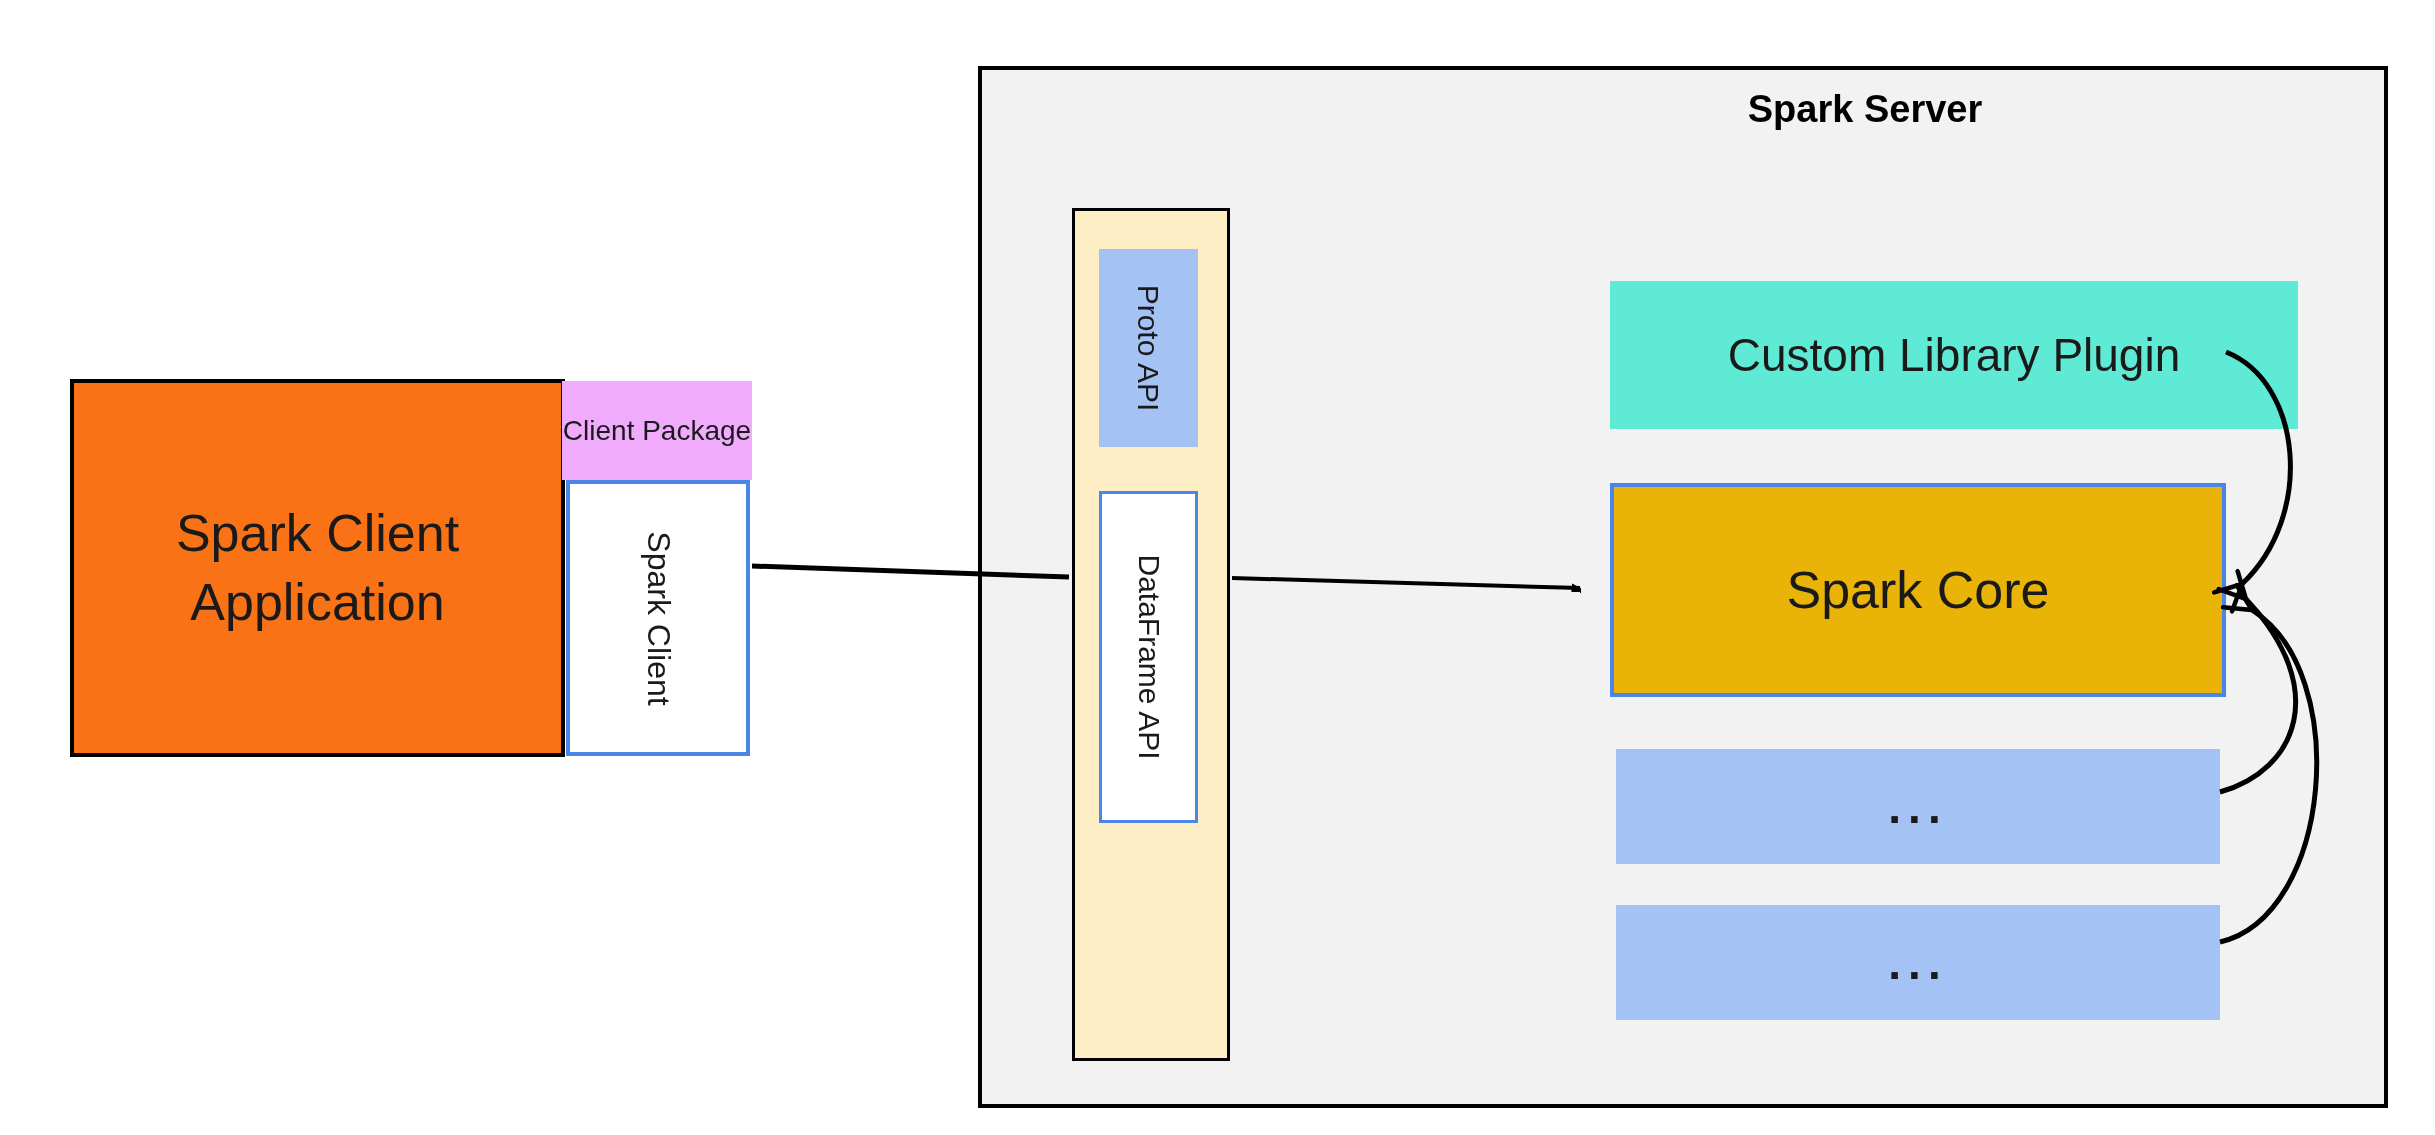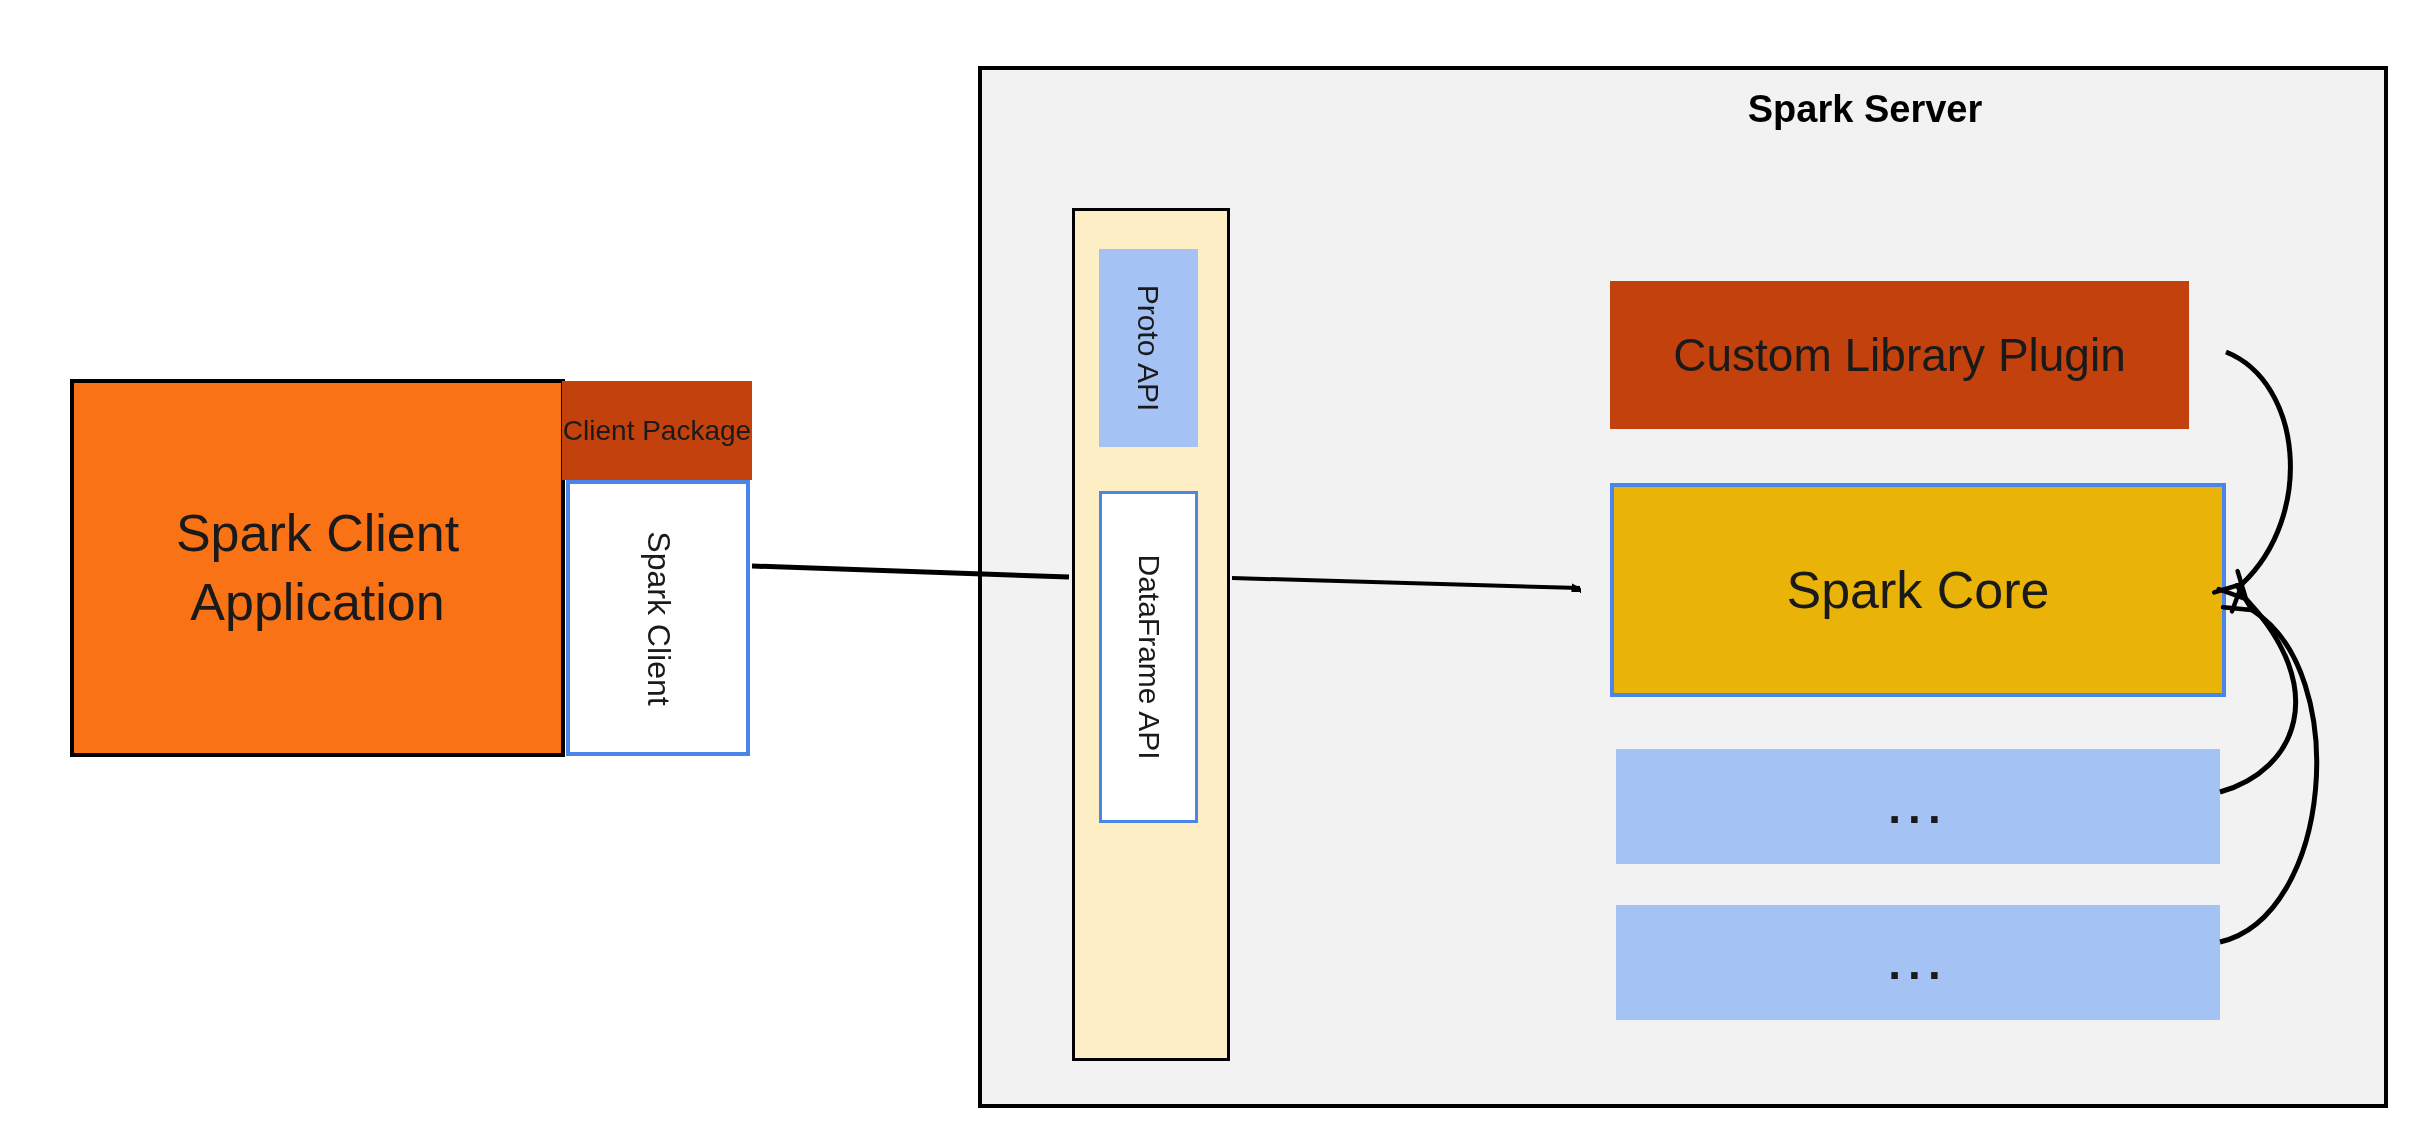--- a/index.html
+++ b/index.html
@@ -6,38 +6,38 @@
   #canvas{
     position:relative;width:2435px;height:1135px;background:#ffffff;overflow:hidden;
     font-family:"Liberation Sans", sans-serif;color:#1a1a1a;
   }
   .box{position:absolute;box-sizing:border-box;}
   .center{display:flex;align-items:center;justify-content:center;text-align:center;}
 
   
   .green-box{left:70px;top:379px;width:495px;height:378px;background:#f97316;border:4px solid #000;}
   .green-box .lbl{font-size:52px;line-height:1.32;}
-  .client-package{left:562px;top:381px;width:190px;height:99px;background:#c2410c;}
+  .client-package{left:562px;top:381px;width:190px;height:99px;background:#f0abfc;}
   .client-package .lbl{font-size:28px;line-height:1.35;}
   .spark-client{left:566px;top:480px;width:184px;height:276px;background:#fff;border:4px solid #4a86e8;}
 
   
   .server-box{left:978px;top:66px;width:1410px;height:1042px;background:#f2f2f2;border:4px solid #000;}
   .connect-api-label{left:1040px;top:76px;width:260px;font-size:36px;line-height:1.22;text-align:center;}
   .server-title{left:1630px;top:88px;width:470px;font-size:38px;font-weight:bold;text-align:center;color:#000;}
 
   .yellow-box{left:1072px;top:208px;width:158px;height:853px;background:#fdeec6;border:3px solid #000;}
   .proto-api{left:1099px;top:249px;width:99px;height:198px;background:#a4c2f4;}
   .dataframe-api{left:1099px;top:491px;width:99px;height:332px;background:#fff;border:3px solid #4a86e8;}
   .server-library-label{left:1256px;top:252px;width:245px;font-size:36px;line-height:1.22;text-align:left;}
 
   .vlabel{transform:rotate(90deg);white-space:nowrap;font-size:30px;}
 
   
-  .plugin-box{left:1610px;top:281px;width:579px;height:148px;background:#c2410c;}
+  .plugin-box{left:1610px;top:281px;width:688px;height:148px;background:#5eead4;}
   .plugin-box .lbl{font-size:46px;}
   .core-box{left:1610px;top:483px;width:616px;height:214px;background:#eab308;border:4px solid #4a86e8;}
   .core-box .lbl{font-size:52px;}
   .dots-box1{left:1616px;top:749px;width:604px;height:115px;background:#a4c2f4;}
   .dots-box2{left:1616px;top:905px;width:604px;height:115px;background:#a4c2f4;}
   .dots{font-size:46px;font-weight:bold;letter-spacing:7px;}
 
   
   #arrows{position:absolute;left:0;top:0;width:2435px;height:1135px;pointer-events:none;}
 </style>

